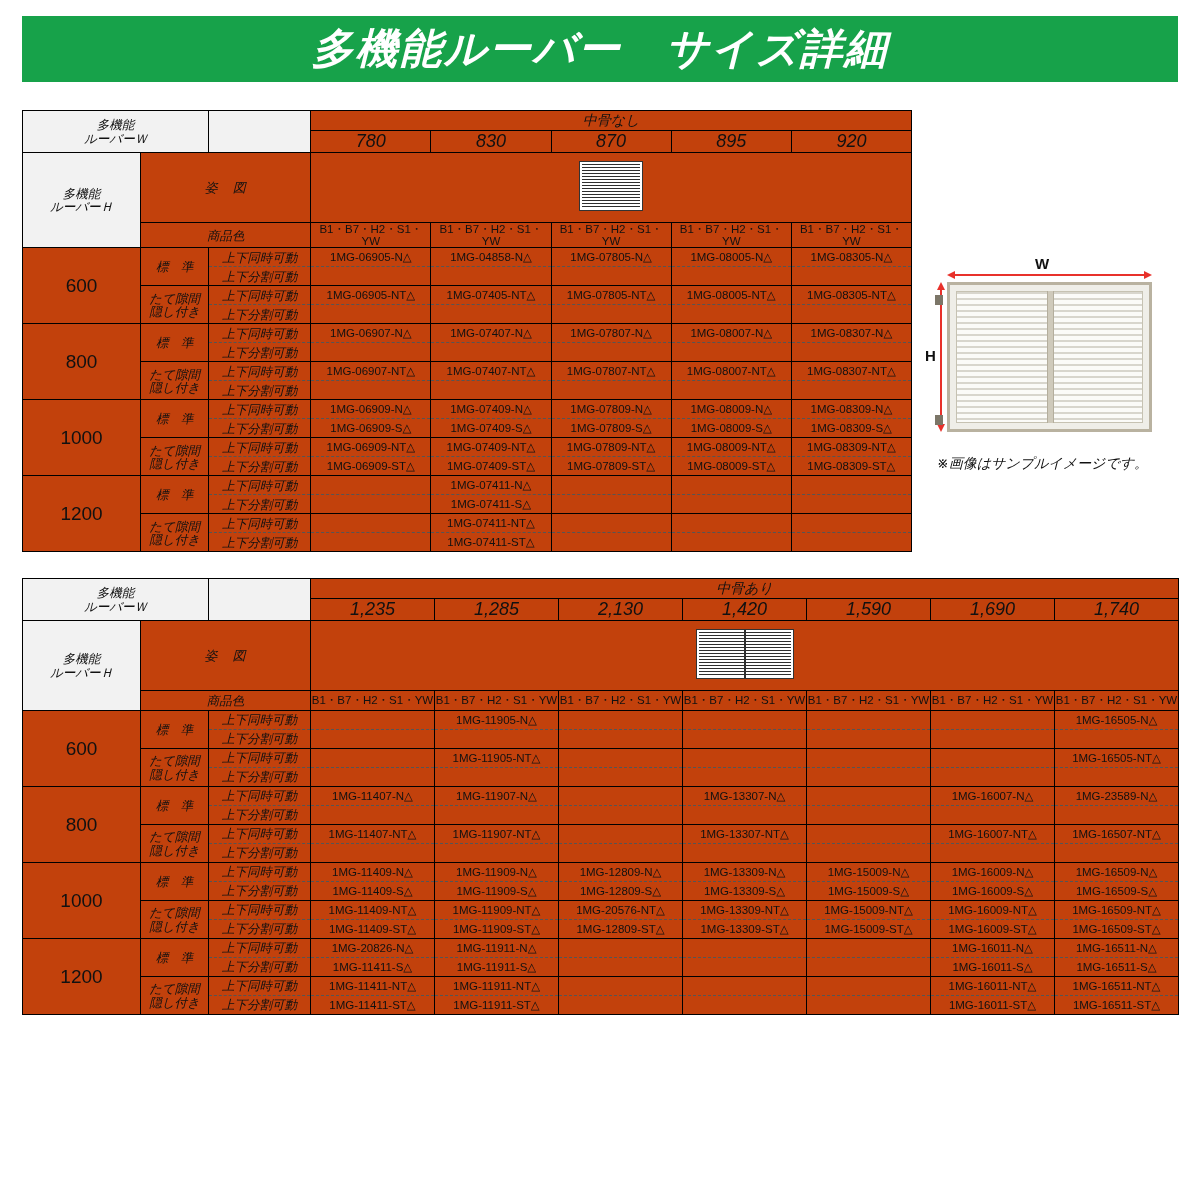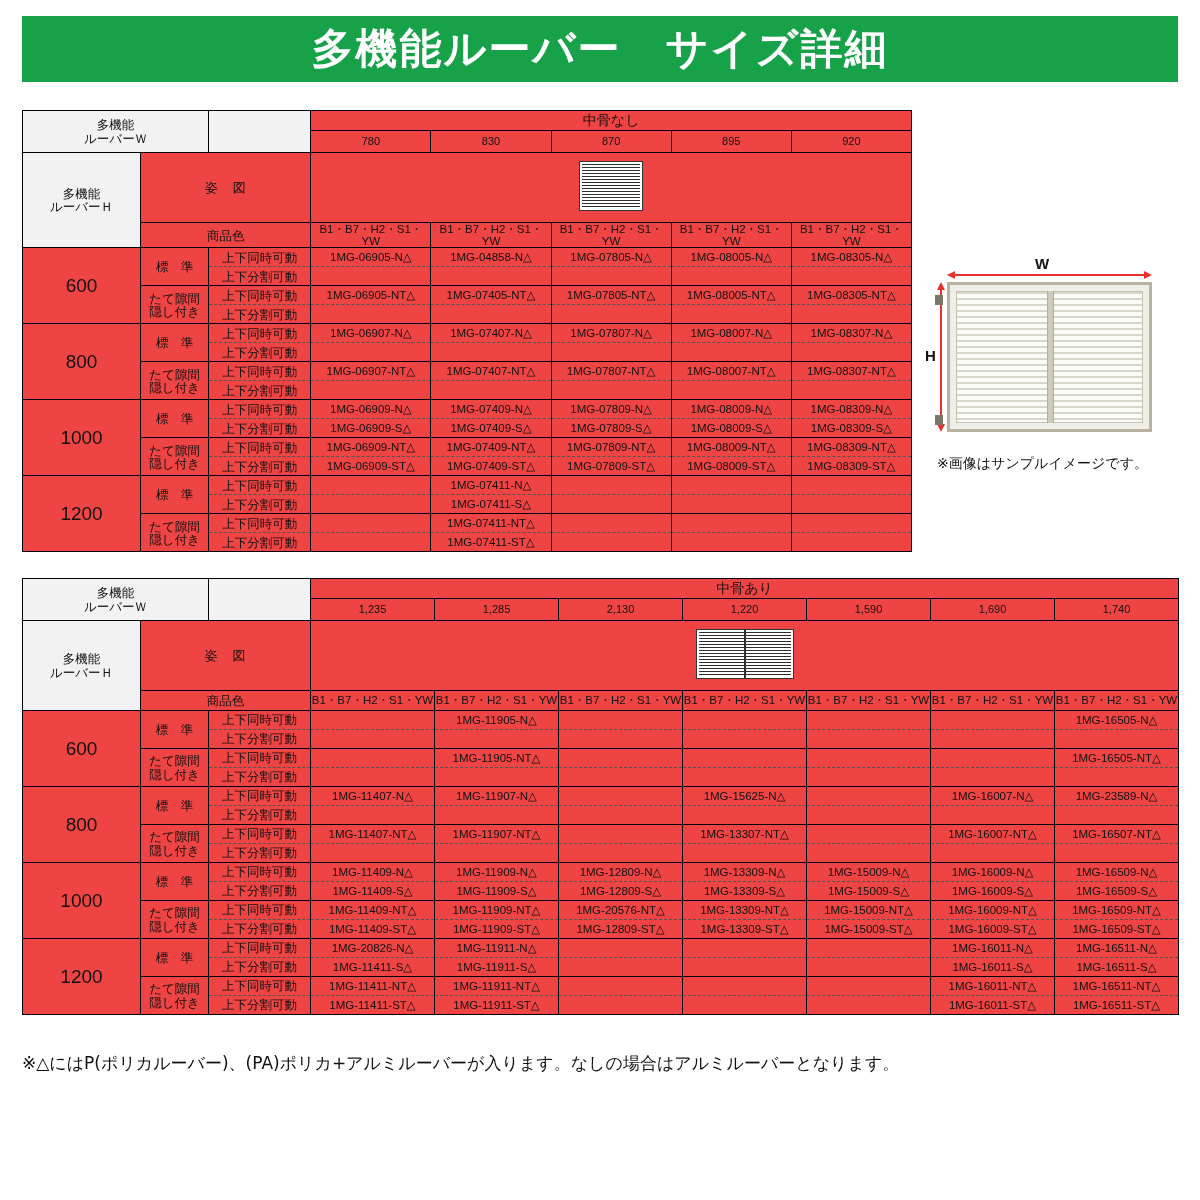--- a/index.html
+++ b/index.html
@@ -22,41 +22,41 @@
   .header-title{
     font-size:42px;font-weight:bold;letter-spacing:2px;
     font-family:"DejaVu Sans",sans-serif;
     white-space:pre;
   }
 
   
   table.spec{
     border-collapse:collapse;
     table-layout:fixed;
-    background:#ef4444;
+    background:#c2410c;
     font-size:11px;
   }
   table.spec td,table.spec th{
     border:1px solid #000;
     padding:0;
     text-align:center;
     vertical-align:middle;
     font-weight:normal;
     line-height:1.05;
     overflow:hidden;
   }
   .dashed-b{border-bottom:1px dashed #555 !important;}
   .dashed-t{border-top:1px dashed #555 !important;}
   .code{font-size:11.5px;font-family:"Liberation Sans",sans-serif;white-space:nowrap;}
   .hcell{font-size:19px;font-weight:bold;}
-  .jp{font-family:"DejaVu Sans",sans-serif;}
+  .jp{font-family:"DejaVu Sans",sans-serif;font-style:italic;}
   .lbl{font-size:13px;font-weight:bold;letter-spacing:1px;}
   .lbl2{font-size:12.5px;font-weight:bold;letter-spacing:0px;}
   .colorrow{font-size:11.5px;letter-spacing:0px;}
-  .widthnum{font-size:11px;}
+  .widthnum{font-size:18px;font-style:italic;}
   .grouphdr{font-size:14px;}
   .shadefill{background:#f2f2f2;}
 
   
   #table1{position:absolute;left:22px;top:110px;width:890px;}
   
   #table2{position:absolute;left:22px;top:578px;width:1156px;}
 
   
   .louver{
@@ -385,21 +385,21 @@
           <div>多機能</div>
           <div>ルーバーＷ</div>
         </td>
         <td rowspan="2" class="shadefill"></td>
         <td colspan="7" class="jp grouphdr">中骨あり</td>
       </tr>
       <tr style="height:22px;">
         <td class="widthnum">1,235</td>
         <td class="widthnum">1,285</td>
         <td class="widthnum">2,130</td>
-        <td class="widthnum">1,220</td>
+        <td class="widthnum">1,420</td>
         <td class="widthnum">1,590</td>
         <td class="widthnum">1,690</td>
         <td class="widthnum">1,740</td>
       </tr>
       <tr style="height:70px;">
         <td rowspan="2" class="jp lbl2 shadefill">
           <div>多機能</div>
           <div>ルーバーＨ</div>
         </td>
         <td colspan="2" class="jp lbl">姿　図</td>
@@ -468,21 +468,21 @@
         <td class="code dashed-t"></td>
       </tr>
 
       <tr style="height:19px;">
         <td rowspan="4" class="hcell">800</td>
         <td rowspan="2" class="jp lbl2">標　準</td>
         <td class="jp lbl2 dashed-b">上下同時可動</td>
         <td class="code dashed-b">1MG-11407-N△</td>
         <td class="code dashed-b">1MG-11907-N△</td>
         <td class="code dashed-b"></td>
-        <td class="code dashed-b">1MG-15625-N△</td>
+        <td class="code dashed-b">1MG-13307-N△</td>
         <td class="code dashed-b"></td>
         <td class="code dashed-b">1MG-16007-N△</td>
         <td class="code dashed-b">1MG-23589-N△</td>
       </tr>
       <tr style="height:19px;">
         <td class="jp lbl2 dashed-t">上下分割可動</td>
         <td class="code dashed-t"></td>
         <td class="code dashed-t"></td>
         <td class="code dashed-t"></td>
         <td class="code dashed-t"></td>
@@ -604,15 +604,14 @@
         <td class="code dashed-t">1MG-11911-ST△</td>
         <td class="code dashed-t"></td>
         <td class="code dashed-t"></td>
         <td class="code dashed-t"></td>
         <td class="code dashed-t">1MG-16011-ST△</td>
         <td class="code dashed-t">1MG-16511-ST△</td>
       </tr>
     </tbody>
   </table>
 
-  <div class="footnote">※△にはP(ポリカルーバー)、(PA)ポリカ+アルミルーバーが入ります。なしの場合はアルミルーバーとなります。</div>
 
 </div>
 
 </body></html>

